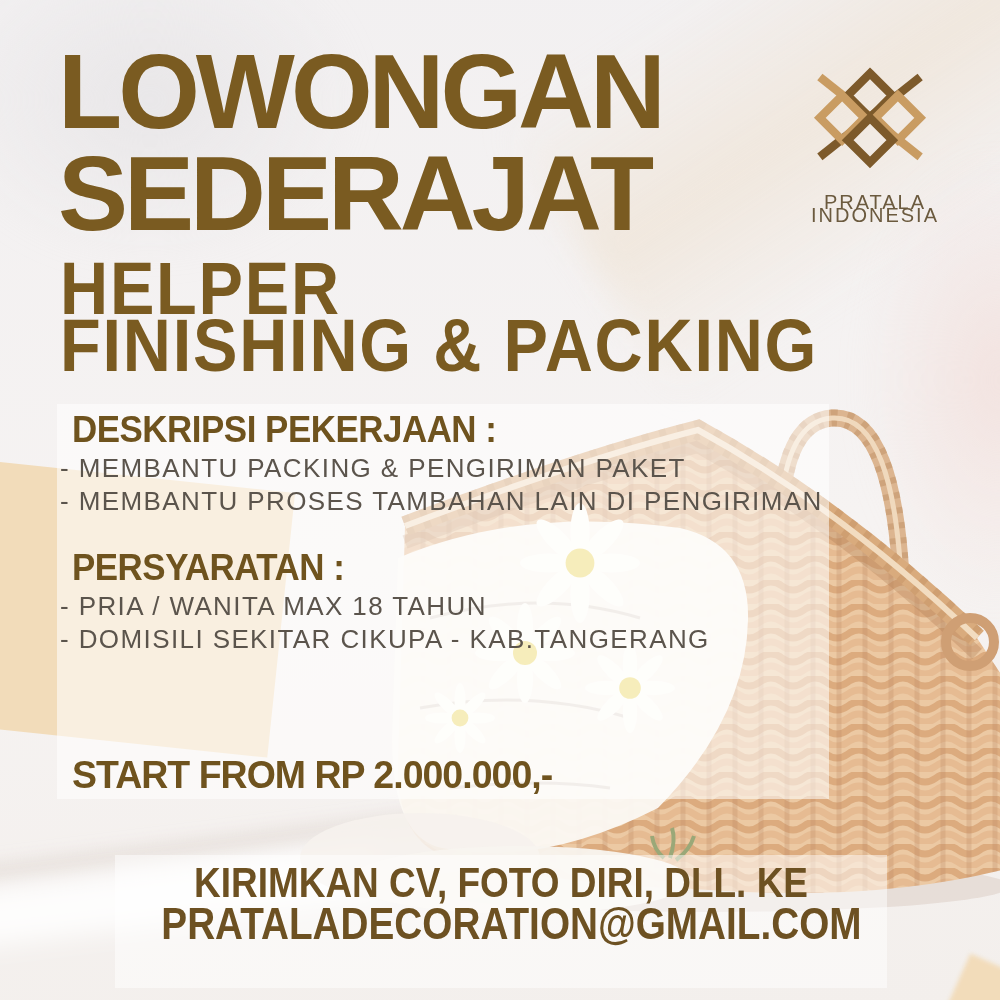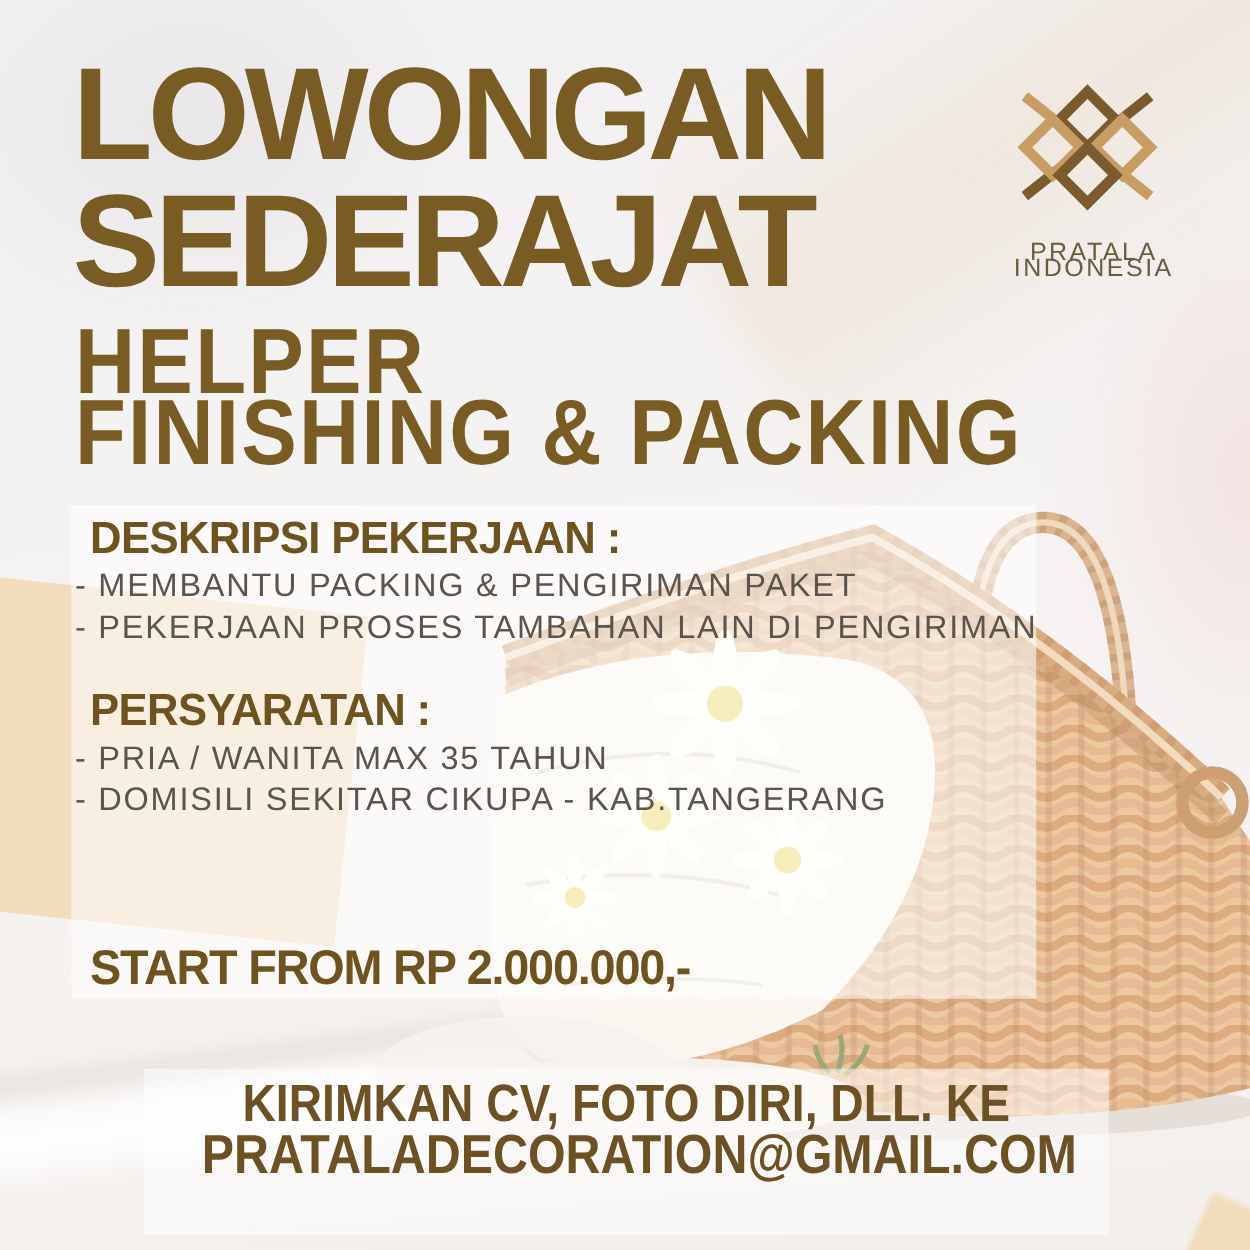--- a/index.html
+++ b/index.html
@@ -144,26 +144,26 @@
   <div class="abs txt brand" id="brand2">INDONESIA</div>
 
   <div class="abs txt title" id="title1">LOWONGAN</div>
   <div class="abs txt title" id="title2">SEDERAJAT</div>
   <div class="abs txt subtitle" id="sub1">HELPER</div>
   <div class="abs txt subtitle" id="sub2">FINISHING &amp; PACKING</div>
 
   <div class="abs txt heading" id="h1">DESKRIPSI PEKERJAAN :</div>
   <div class="abs txt blist" id="list1">
     <div>- MEMBANTU PACKING &amp; PENGIRIMAN PAKET</div>
-    <div>- PEKERJAAN PROSES TAMBAHAN LAIN DI PENGIRIMAN</div>
+    <div>- MEMBANTU PROSES TAMBAHAN LAIN DI PENGIRIMAN</div>
   </div>
 
   <div class="abs txt heading" id="h2">PERSYARATAN :</div>
   <div class="abs txt blist" id="list2">
-    <div>- PRIA / WANITA MAX 35 TAHUN</div>
+    <div>- PRIA / WANITA MAX 18 TAHUN</div>
     <div>- DOMISILI SEKITAR CIKUPA - KAB.TANGERANG</div>
   </div>
 
   <div class="abs txt salary">START FROM RP 2.000.000,-</div>
 
   <div class="abs txt footer" id="f1">KIRIMKAN CV, FOTO DIRI, DLL. KE</div>
   <div class="abs txt footer" id="f2">PRATALADECORATION@GMAIL.COM</div>
 
 </div>
 

